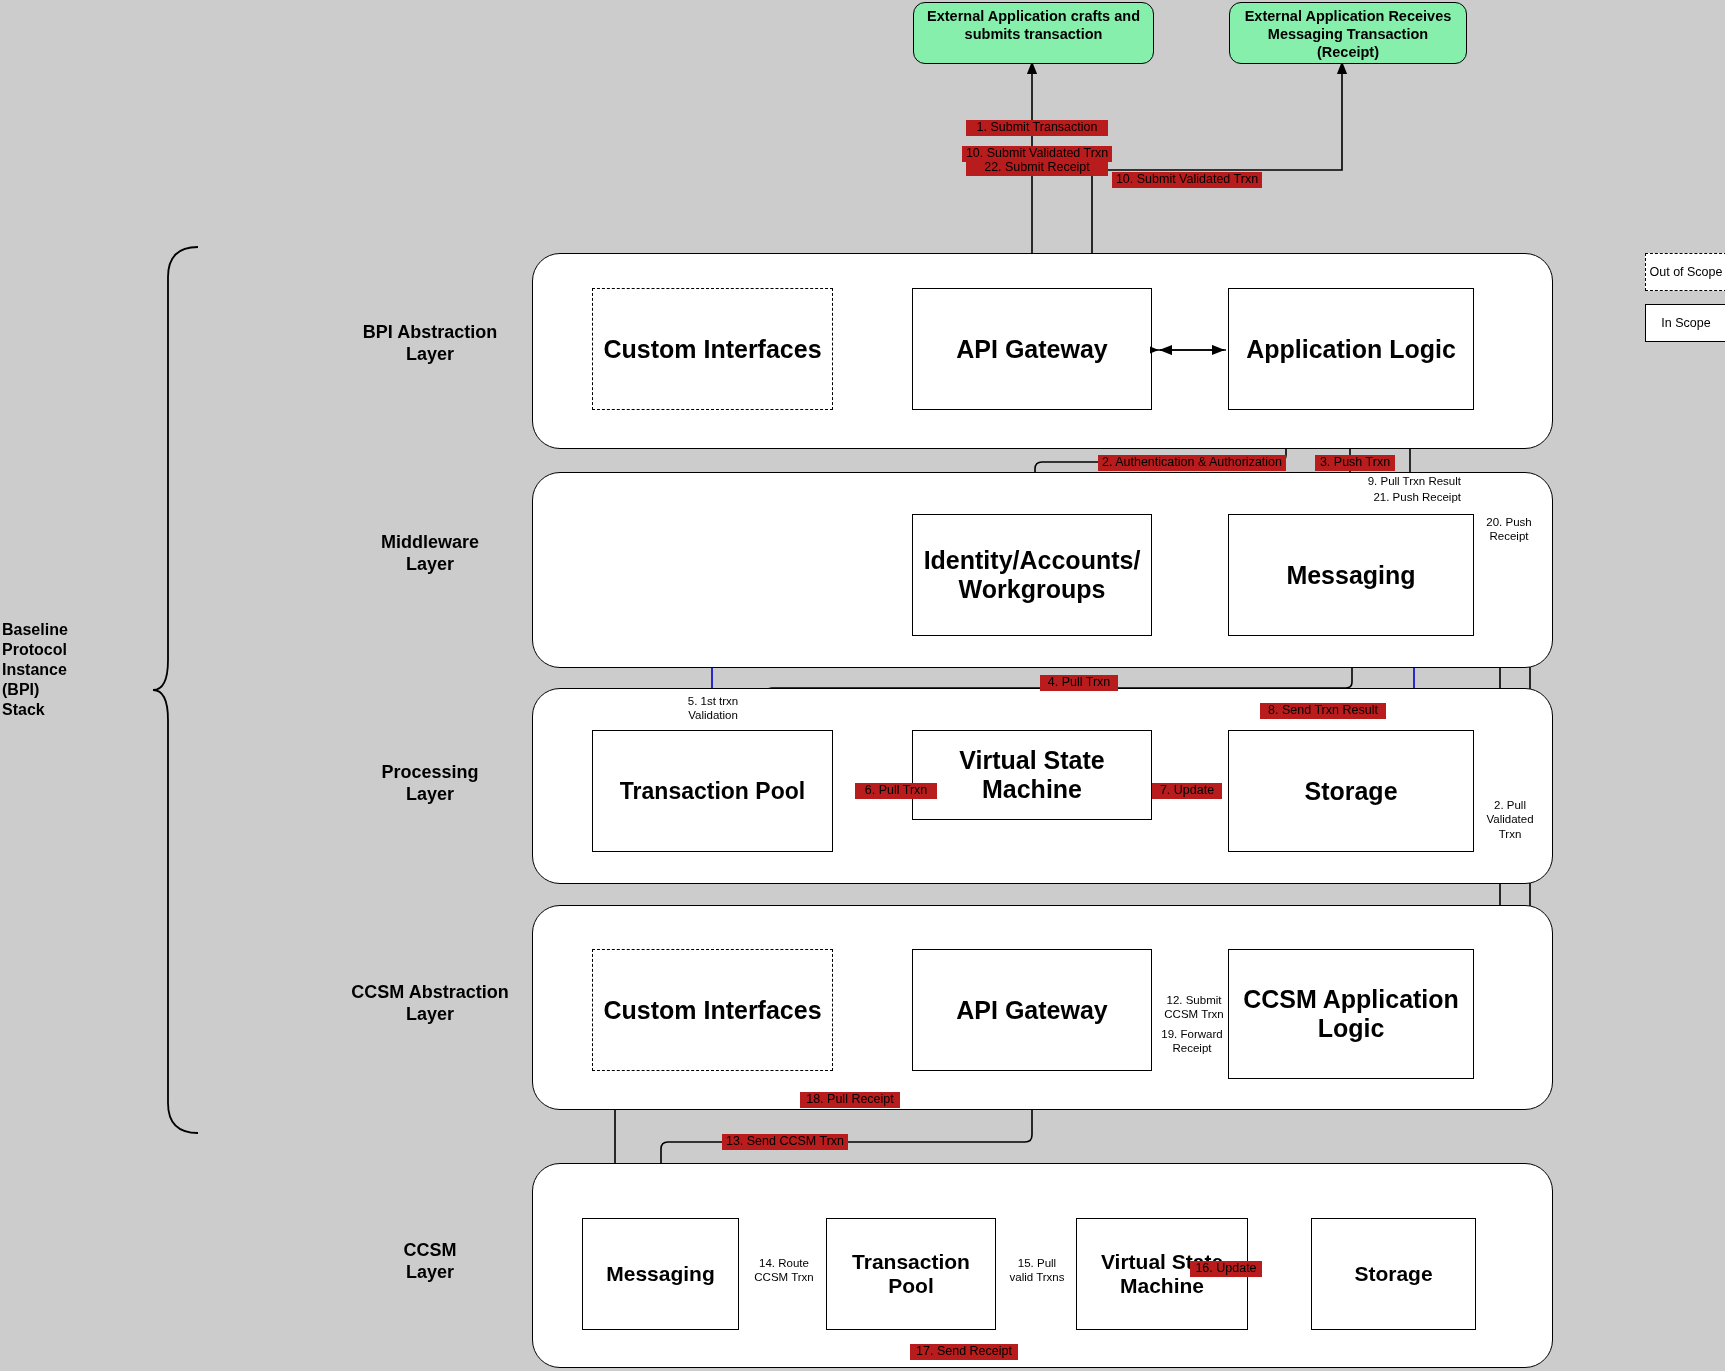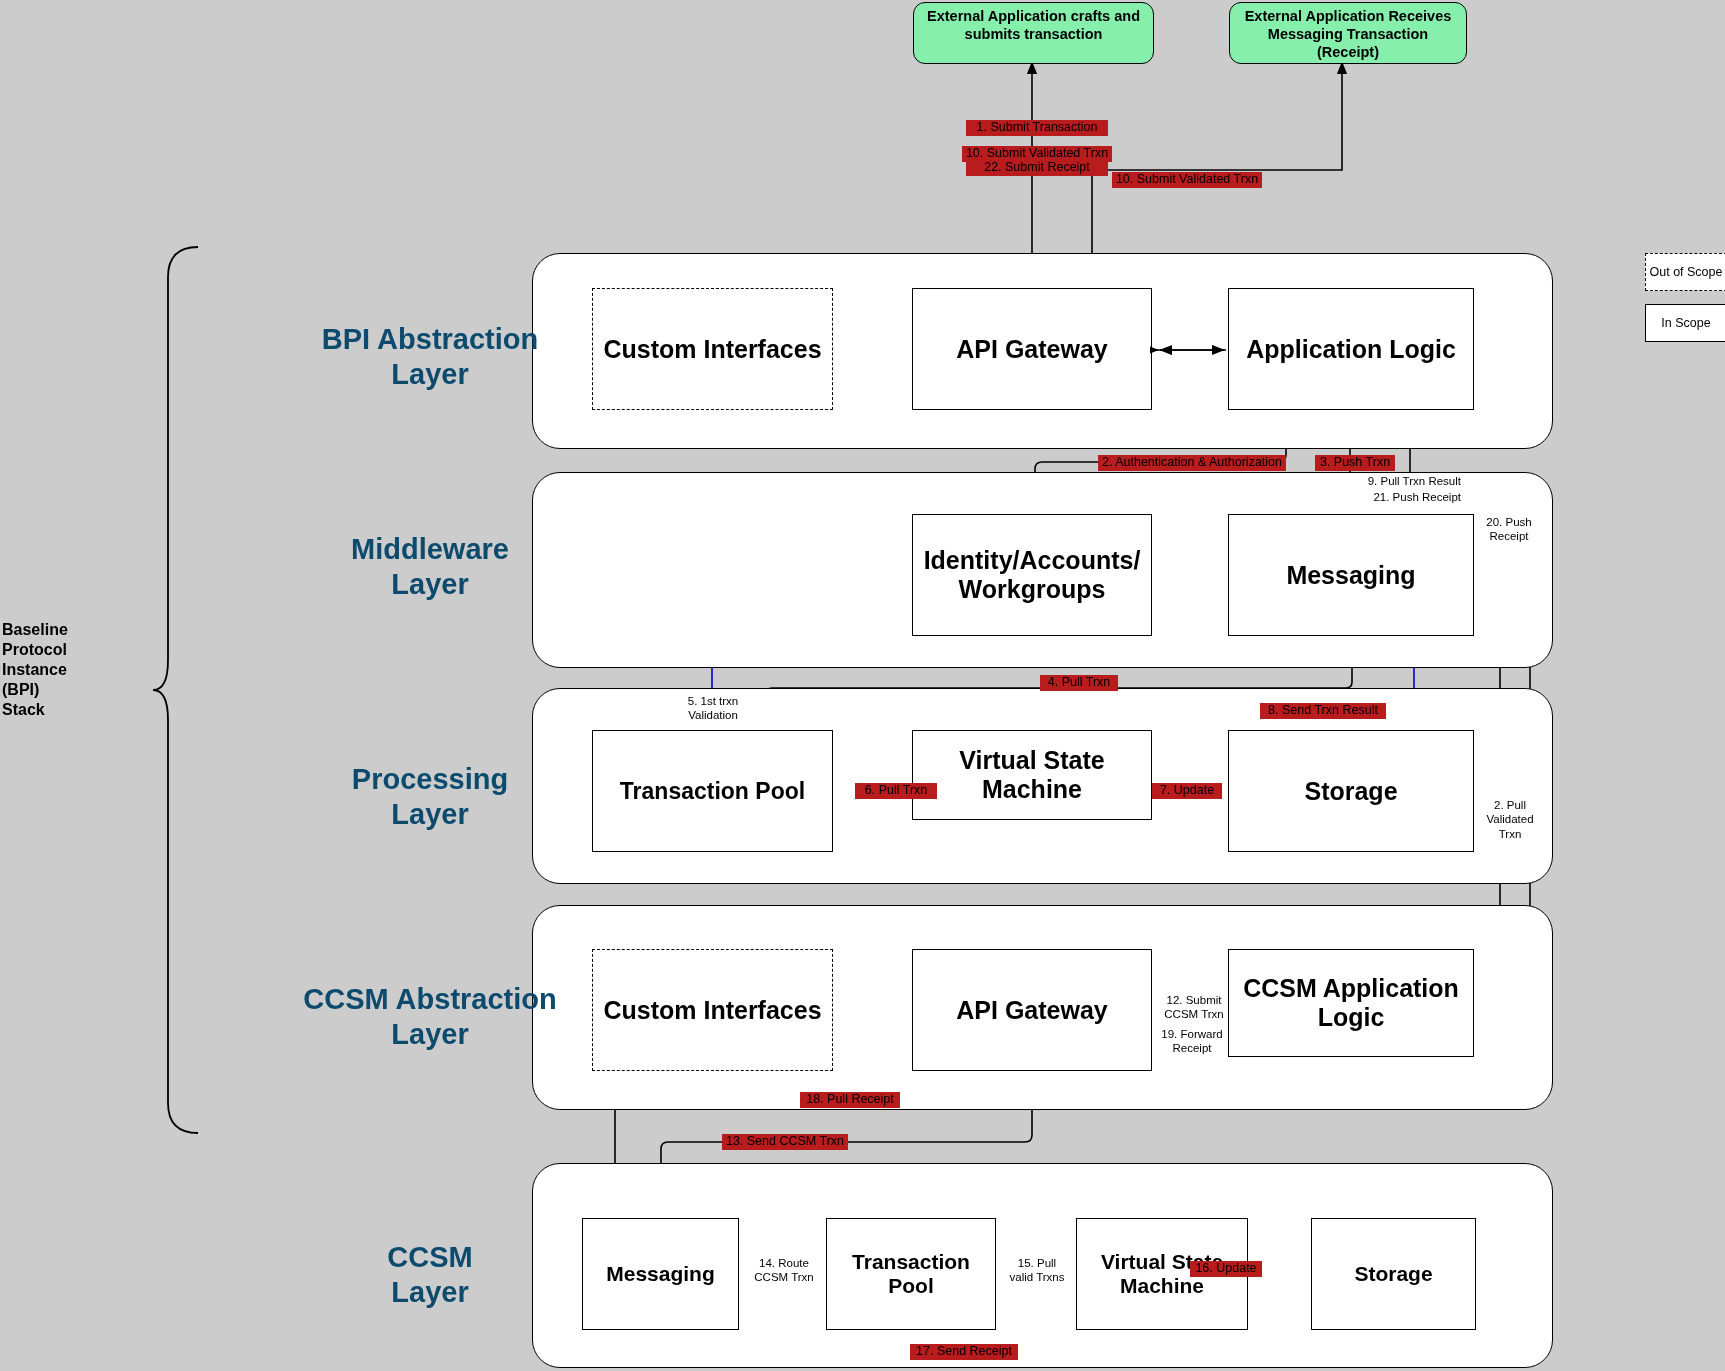--- a/index.html
+++ b/index.html
@@ -48,24 +48,24 @@
   }
   .node.dashed{border-style:dashed;border-width:1.6px;}
   .node.big{font-size:25px;}
   .node.med{font-size:23px;}
   .node.sm{font-size:21px;}
 
   
   .layer-title{
     position:absolute;
     font-weight:bold;
-    font-size:29px;
+    font-size:18px;
     text-align:center;
     line-height:1.2;
-    color:#0c4a6e;
+    color:#000000;
   }
   
   .stack-label{
     position:absolute;
     font-weight:bold;
     font-size:16px;
     line-height:1.25;
     text-align:left;
     color:#000;
   }
@@ -249,21 +249,21 @@
   <div class="layer" style="left:532px;top:905px;width:1021px;height:205px;"></div>
   <div class="layer-title" style="left:250px;top:982px;width:360px;white-space:pre-line;">CCSM Abstraction
 Layer</div>
 
   <div class="node dashed big" style="left:592px;top:949px;width:241px;height:122px;">
     <span>Custom Interfaces</span>
   </div>
   <div class="node big" style="left:912px;top:949px;width:240px;height:122px;">
     <span>API Gateway</span>
   </div>
-  <div class="node big" style="left:1228px;top:949px;width:246px;height:108px;white-space:pre-line;">
+  <div class="node big" style="left:1228px;top:949px;width:246px;height:130px;white-space:pre-line;">
     <span style="white-space:pre-line;">CCSM Application
 Logic</span>
   </div>
 
   <div class="layer" style="left:532px;top:1163px;width:1021px;height:205px;"></div>
   <div class="layer-title" style="left:250px;top:1240px;width:360px;white-space:pre-line;">CCSM
 Layer</div>
 
   <div class="node sm" style="left:582px;top:1218px;width:157px;height:112px;">
     <span>Messaging</span>

